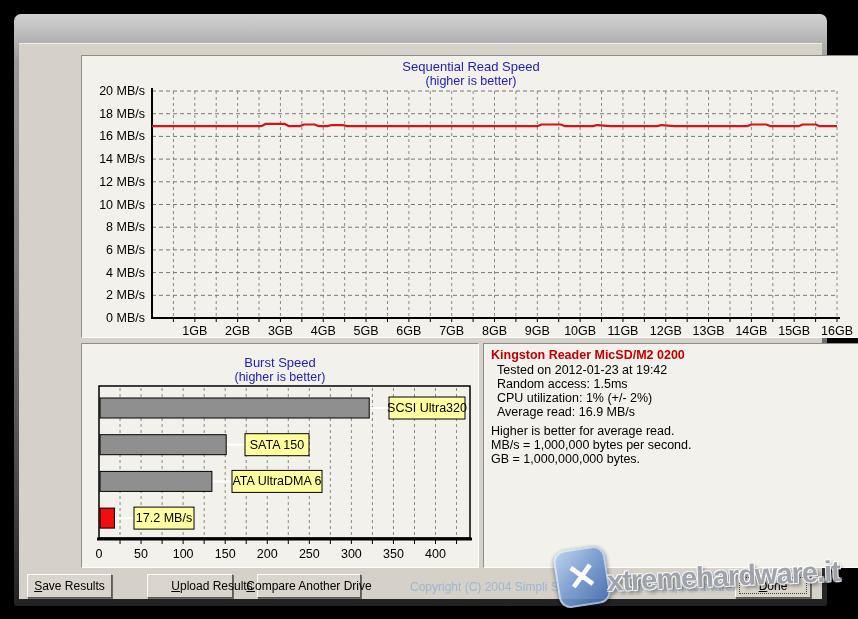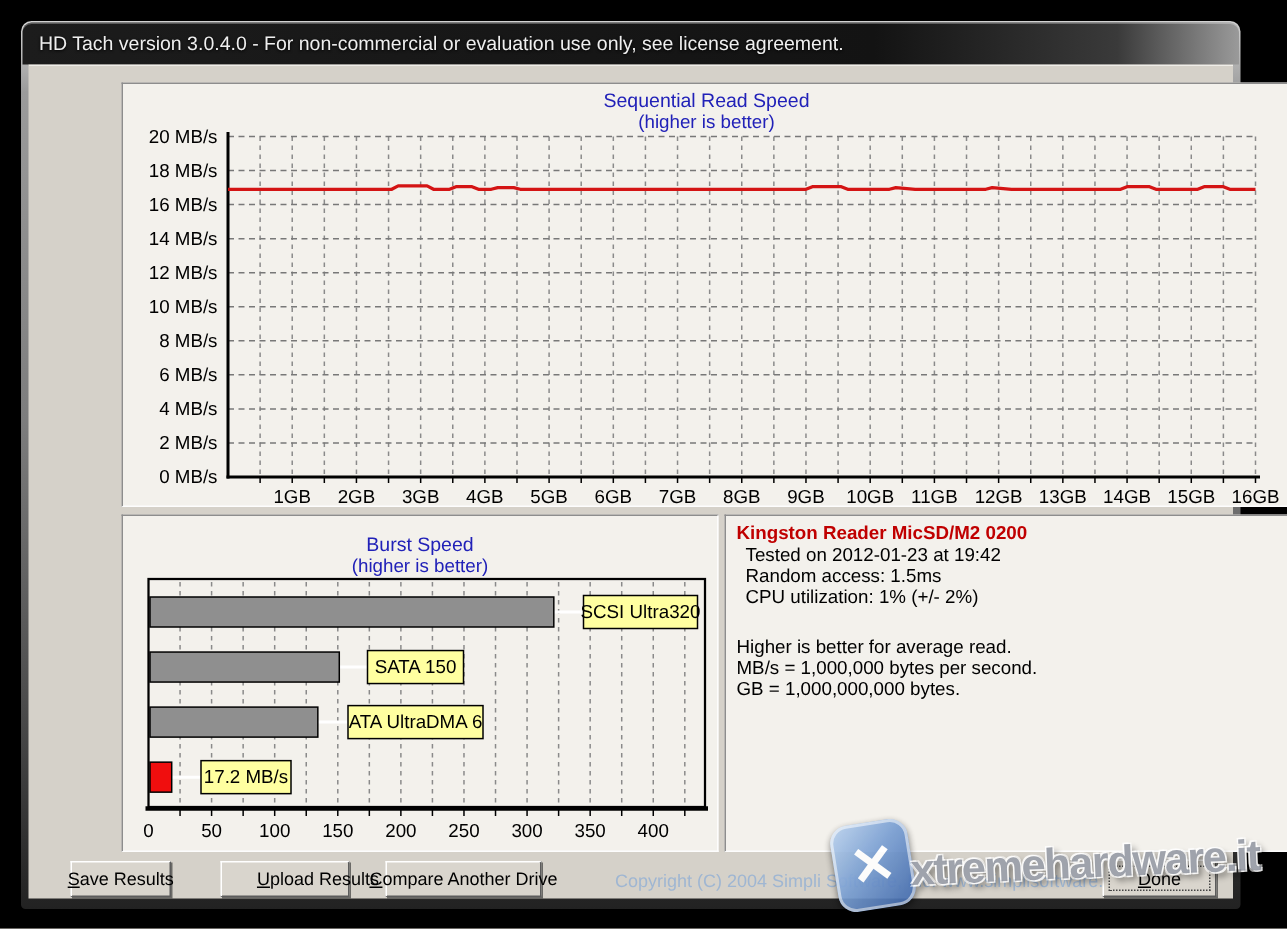--- a/index.html
+++ b/index.html
@@ -43,23 +43,20 @@
        letter-spacing:-1px;transform:rotate(-2.5deg);white-space:nowrap;
        color:rgba(122,128,140,.72);
        text-shadow:-1px -1px 0 rgba(255,255,255,.85),1px -1px 0 rgba(255,255,255,.6),
                    -1px 1px 0 rgba(255,255,255,.6),1px 1px 0 rgba(255,255,255,.85),
                    3px 3px 4px rgba(0,0,0,.45);}
 </style>
 </head>
 <body>
 
 <div class="window">
-  <div class="titlebar">
-    <span>HD Tach version 3.0.4.0  - For non-commercial or evaluation use only, see license agreement.</span>
-  </div>
 
   <div class="client">
 
     <div class="panel" style="left:16px;top:12px;width:780px;height:283px;">
       <div class="chart-title" style="top:3px;color:#2121b8;">Sequential Read Speed</div>
       <div class="chart-sub" style="top:18px;color:#2121b8;">(higher is better)</div>
       <svg id="read-svg" width="778" height="281" viewBox="0 0 778 281">
           <line x1="91.40625" y1="35" x2="91.40625" y2="262" stroke="#8a8a8a" stroke-dasharray="3 3"></line>
           <line x1="91.40625" y1="262" x2="91.40625" y2="266" stroke="#000"></line>
           <line x1="112.8125" y1="35" x2="112.8125" y2="262" stroke="#8a8a8a" stroke-dasharray="3 3"></line>
@@ -234,29 +231,30 @@
           <text x="82" y="178.10000000000002" text-anchor="middle" class="tick2">17.2 MB/s</text>
         </svg>
     </div>
 
     <div class="panel" style="left:418px;top:300px;width:378px;height:225px;padding-left:32px;">
       <div class="info-title" style="color:#c00000;">Kingston Reader MicSD/M2 0200</div>
       <div class="info-stats">
           <div>Tested on 2012-01-23 at 19:42</div>
           <div>Random access: 1.5ms</div>
           <div>CPU utilization: 1% (+/- 2%)</div>
+          <div>Average read: 16.9 MB/s</div>
         </div>
       <div class="info-notes">
           <div>Higher is better for average read.</div>
           <div>MB/s = 1,000,000 bytes per second.</div>
           <div>GB = 1,000,000,000 bytes.</div>
         </div>
     </div>
 
-    <div class="btn" style="left:28px;top:531px;width:67px;">
+    <div class="btn" style="left:8px;top:531px;width:85px;">
       <span><span class="u">S</span><span>ave Results</span></span>
     </div>
     <div class="btn" style="left:128px;top:531px;width:86px;padding-left:44px;">
       <span><span class="u">U</span><span>pload Results</span></span>
     </div>
     <div class="btn" style="left:238px;top:531px;width:104px;">
       <span><span class="u">C</span><span>ompare Another Drive</span></span>
     </div>
 
     <div class="copyright" style="left:391px;top:537px;">Copyright (C) 2004 Simpli Software, Inc. www.simplisoftware.com</div>

